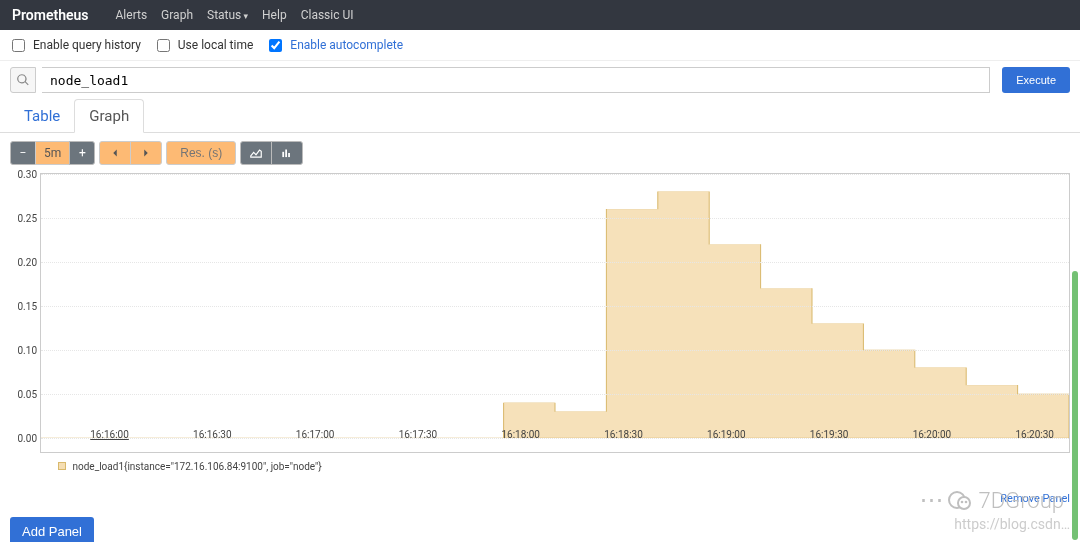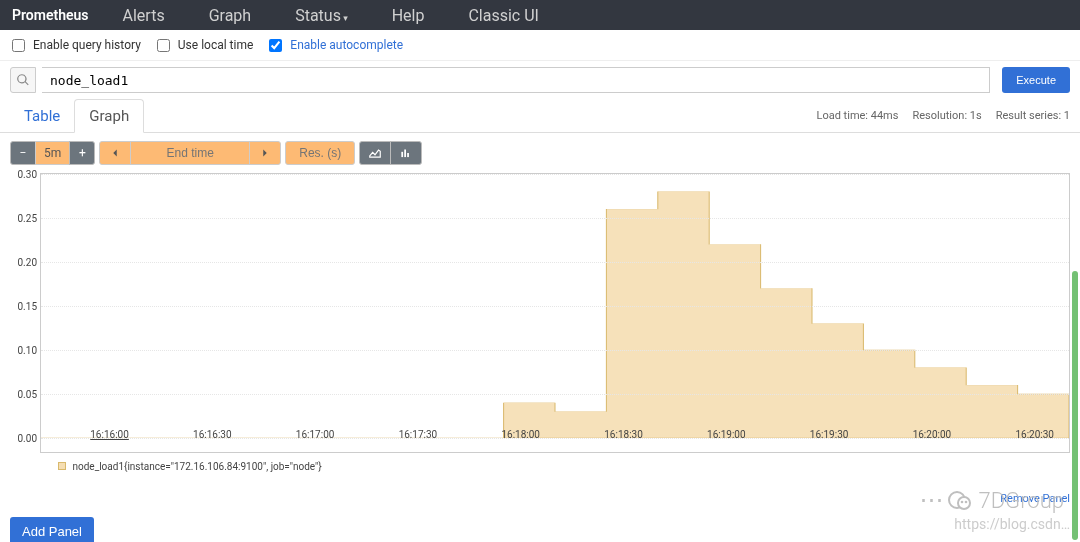--- a/index.html
+++ b/index.html
@@ -1,19 +1,19 @@
 <!DOCTYPE html>
 <html><head>
 <meta charset="utf-8">
 <style>
 * { box-sizing: border-box; margin: 0; padding: 0; }
 body { font-family: -apple-system, BlinkMacSystemFont, "Segoe UI", Roboto, sans-serif; font-size: 13px; color: #333; background: #fff; }
 .navbar { background: #333740; color: #fff; height: 30px; display: flex; align-items: center; padding: 0 12px; }
-.navbar .brand { font-weight: 600; font-size: 14px; margin-right: 4px; }
-.navbar a { color: #d0d0d0; text-decoration: none; font-size: 16px; margin-right: 14px; margin-left: 30px; }
+.navbar .brand { font-weight: 600; font-size: 14px; margin-right: 27px; }
+.navbar a { color: #d0d0d0; text-decoration: none; font-size: 12px; margin-right: 14px; }
 .navbar .caret::after { content: " ▾"; font-size: 9px; }
 .options { display: flex; align-items: center; gap: 16px; padding: 8px 12px; font-size: 12px; border-bottom: 1px solid #eee; }
 .options label { display: flex; align-items: center; gap: 8px; cursor: pointer; }
 .options input[type=checkbox] { width: 13px; height: 13px; }
 .options .ac { color: #3170d6; }
 .query-row { display: flex; padding: 6px 10px; gap: 6px; }
 .query-row .icon-box { width: 26px; height: 26px; border: 1px solid #ccc; border-radius: 3px 0 0 3px; display: flex; align-items: center; justify-content: center; color: #888; background: #f6f6f6; }
 .query-row input { flex: 1; border: 1px solid #ccc; border-left: none; border-radius: 0; padding: 0 8px; font-size: 13px; height: 26px; font-family: monospace; }
 .query-row button { background: #3170d6; color: #fff; border: none; border-radius: 3px; padding: 0 14px; font-size: 11px; margin-left: 6px; cursor: pointer; }
 .tabs-row { display: flex; align-items: center; border-bottom: 1px solid #ddd; padding: 0 10px; position: relative; }
@@ -80,40 +80,34 @@
         <path d="M10 2a8 8 0 105.3 14l5 5 1.4-1.4-5-5A8 8 0 0010 2zm0 2a6 6 0 110 12 6 6 0 010-12z"></path>
       </svg>
   </div>
   <input value="node_load1" style="">
   <button>Execute</button>
 </div>
 
 <div class="tabs-row">
   <div class="tab">Table</div>
   <div class="tab active">Graph</div>
-  <div class="meta">
-    <span>Load time: 44ms</span>
-    <span>Resolution: 1s</span>
-    <span>Result series: 1</span>
-  </div>
 </div>
 
 <div class="controls">
   <div class="btn-group">
     <div class="btn">−</div>
     <div class="btn light">5m</div>
     <div class="btn">+</div>
   </div>
   <div class="btn-group">
     <div class="btn light">
       <svg class="icon" viewBox="0 0 24 24">
           <path d="M15 6l-6 6 6 6z"></path>
         </svg>
     </div>
-    <input class="btn light wide" style="text-align: center;" placeholder="End time">
     <div class="btn light">
       <svg class="icon" viewBox="0 0 24 24">
           <path d="M9 6l6 6-6 6z"></path>
         </svg>
     </div>
   </div>
   <input class="btn light" style="width: 70px; text-align: center;" placeholder="Res. (s)">
   <div class="btn-group">
     <div class="btn">
       <svg class="icon" viewBox="0 0 24 24">

